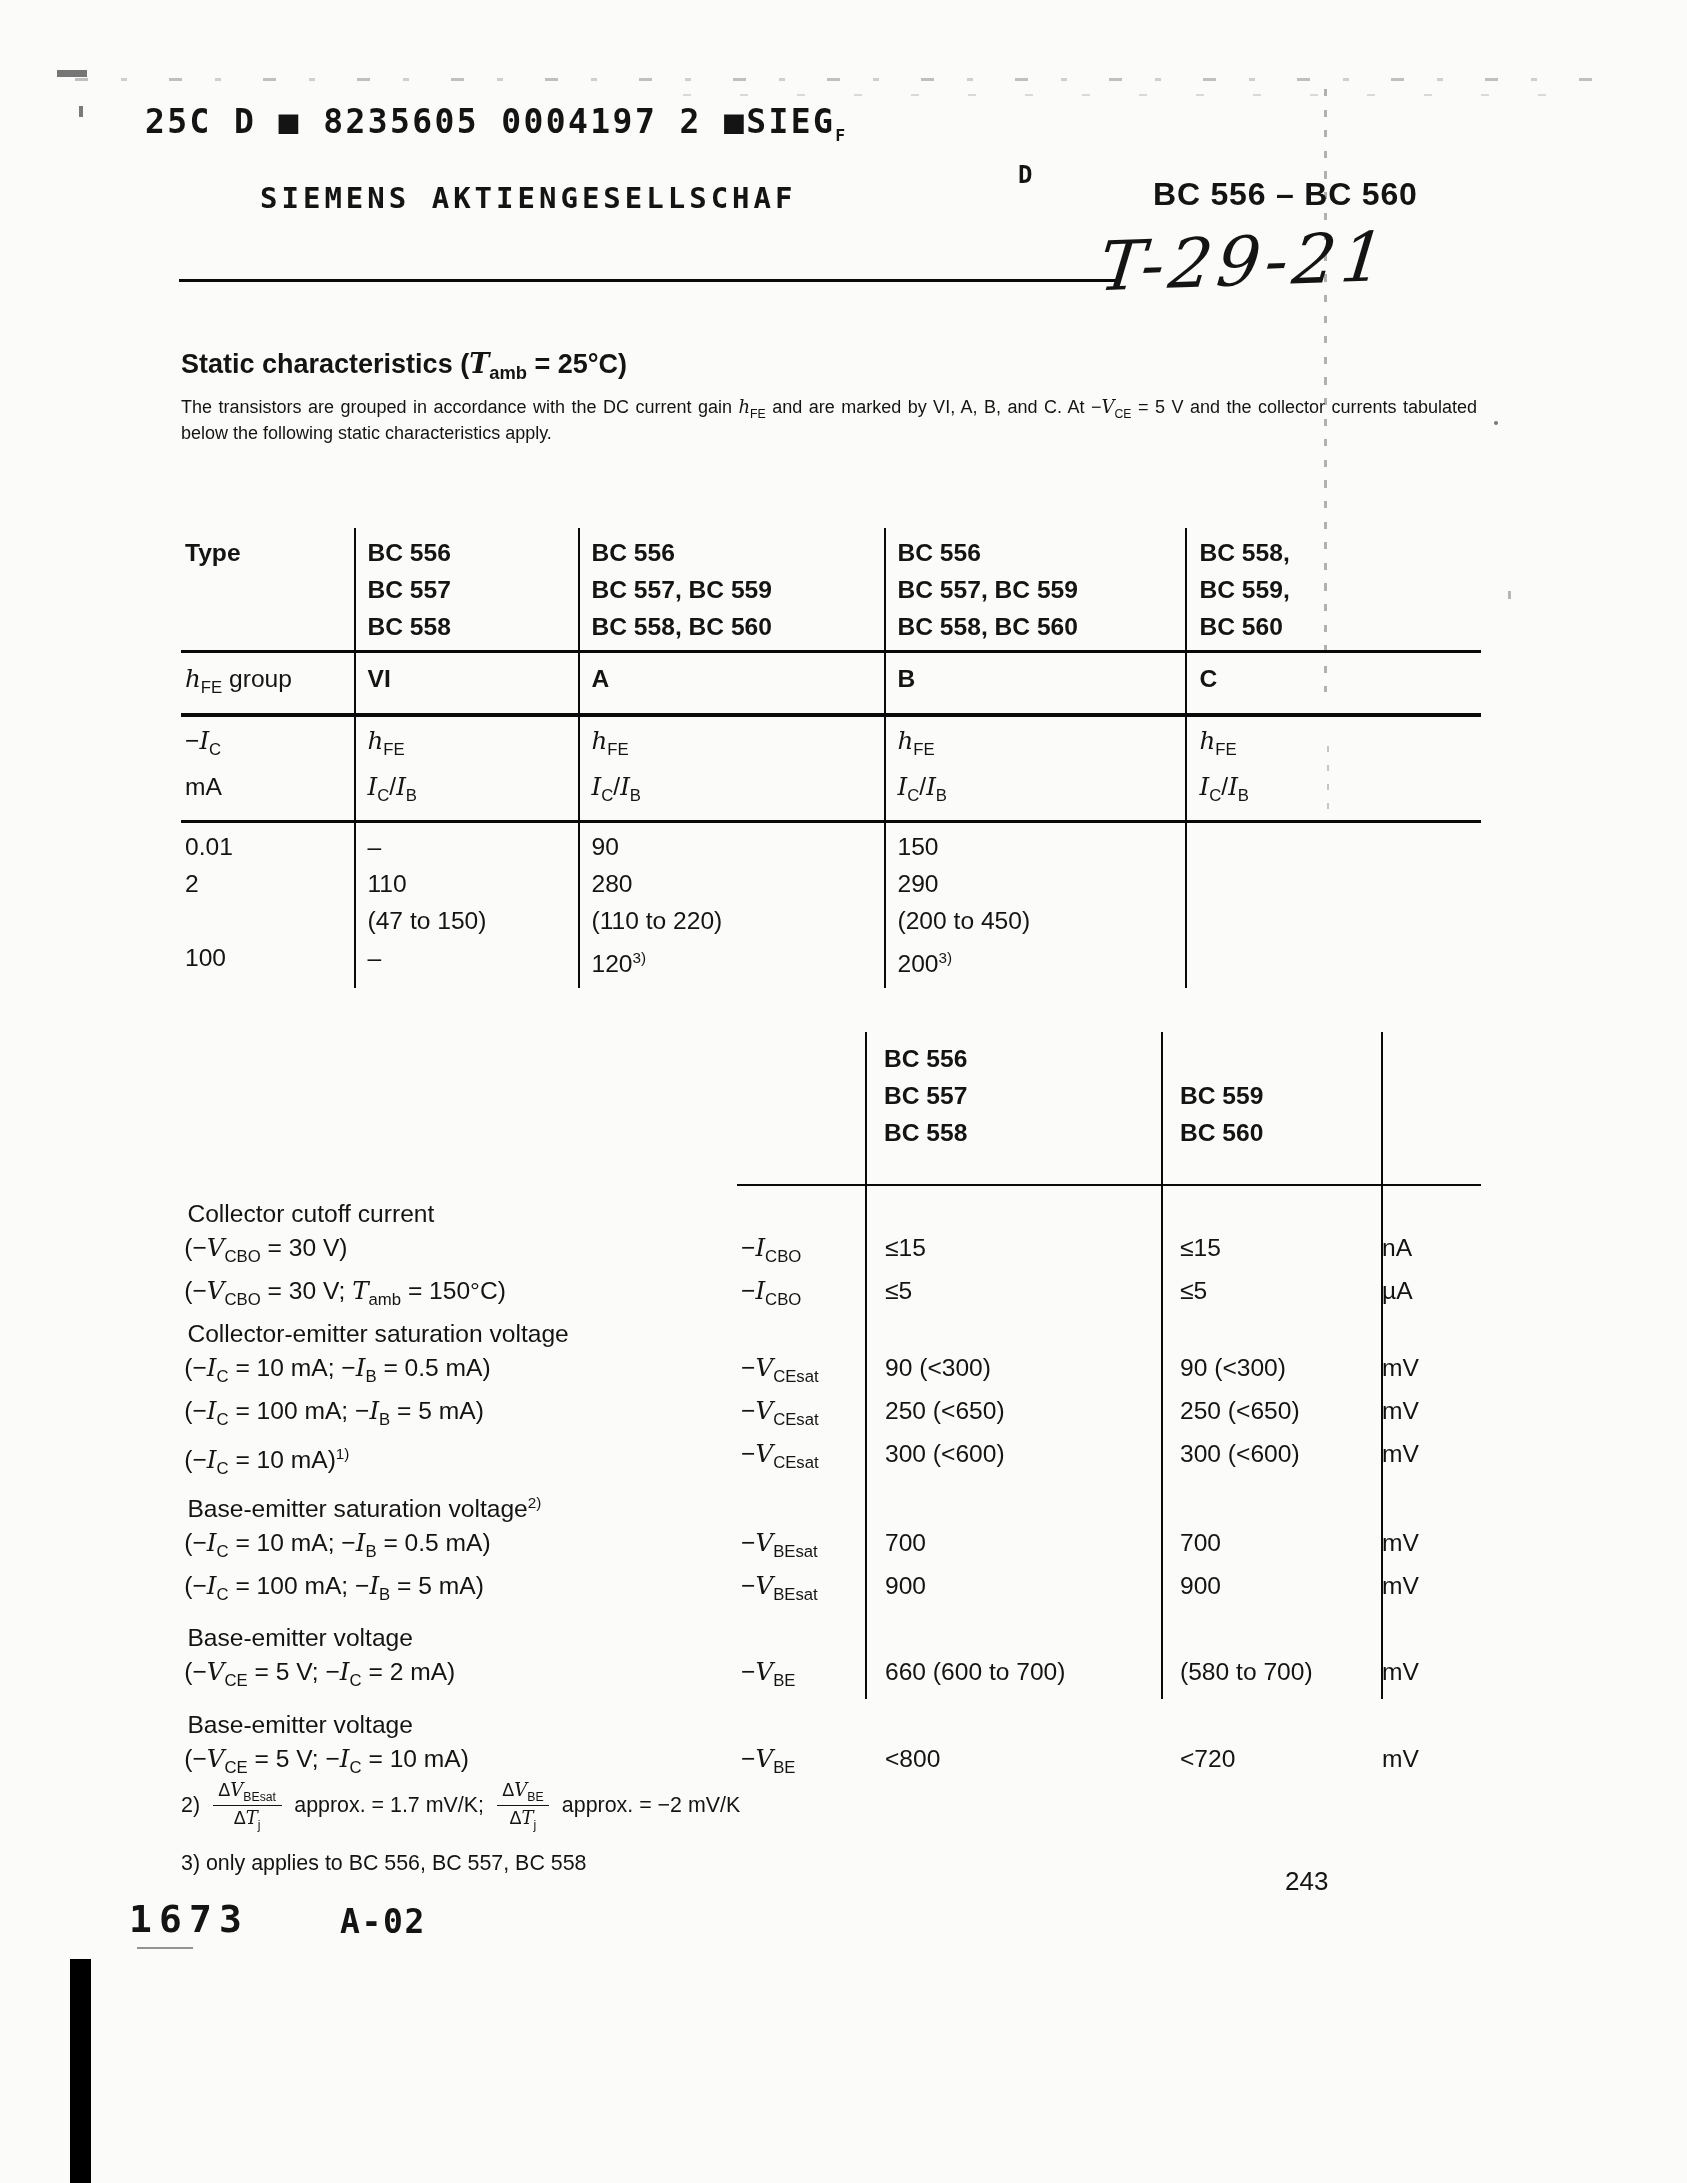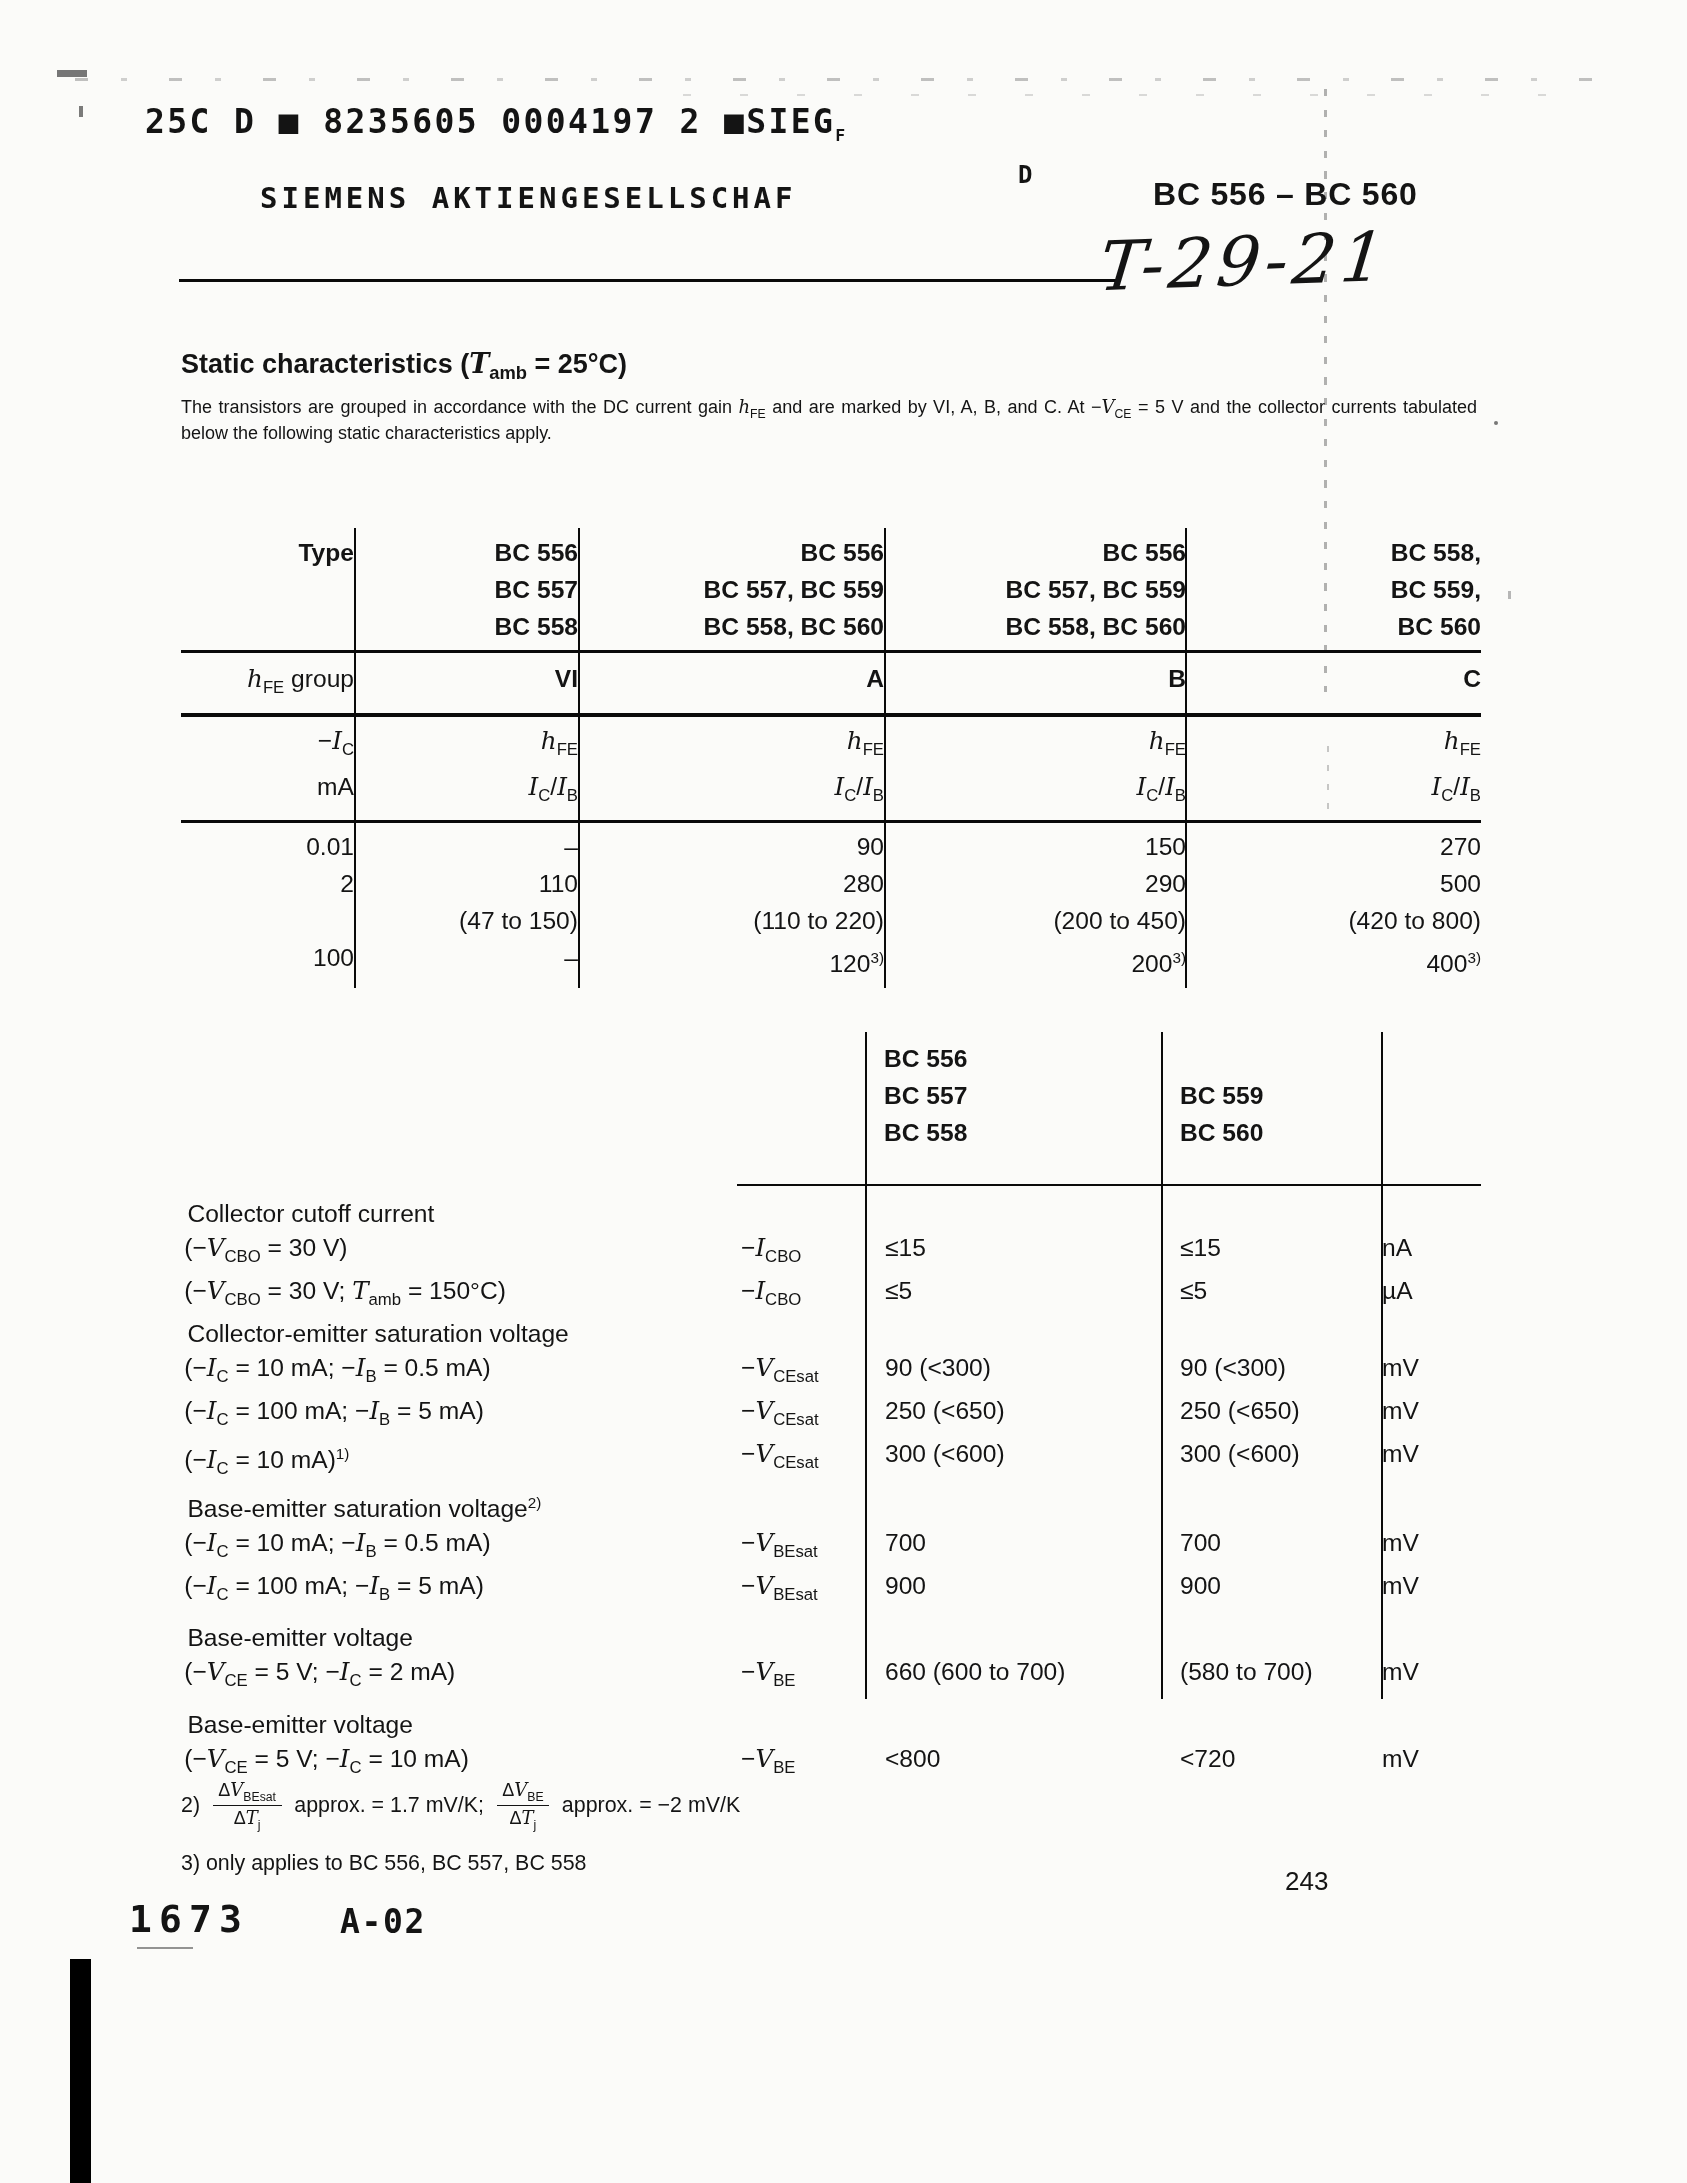--- a/index.html
+++ b/index.html
@@ -31,21 +31,21 @@
   .handwriting{position:absolute;left:1100px;top:222px;font-family:"DejaVu Serif",serif;font-style:italic;font-size:68px;letter-spacing:4.8px;transform:rotate(-2deg) skewX(-8deg);white-space:nowrap;}
 
   .sec-title{position:absolute;left:181px;top:348px;font-size:27px;font-weight:700;white-space:nowrap;}
   .intro{position:absolute;left:181px;top:395px;width:1296px;font-size:18px;line-height:1.33;text-align:justify;}
 
   
   .t1{position:absolute;left:181px;top:528px;width:1300px;font-size:24.6px;}
   .t1 .vl{position:absolute;top:0;bottom:0;width:2.4px;background:#0a0a0a;}
   .t1 .vl1{left:173px;}.t1 .vl2{left:397px;}.t1 .vl3{left:703px;}.t1 .vl4{left:1004px;}
   .t1-row{display:grid;grid-template-columns:173px 224px 306px 302px 295px;}
-  .t1-row .cell{padding:5.6px 0 5.6px 13.5px;text-align:right;}
+  .t1-row .cell{padding:5.6px 0 5.6px 13.5px;}
   .t1-row .cell.c0{padding-left:4px;}
   .t1 .ln{min-height:37px;line-height:37px;white-space:nowrap;}
   .t1 .hrule{height:3.2px;background:#0a0a0a;}
   .t1-row.grp .ln{min-height:40px;line-height:40px;}
 
   
   .t2{position:absolute;left:181px;top:1032px;width:1300px;height:667px;font-size:24.6px;}
   .t2 .vl{position:absolute;top:0;bottom:0;width:2.4px;background:#0a0a0a;}
   .t2 .vlA{left:684px;}.t2 .vlB{left:980px;}.t2 .vlC{left:1200px;}
   .t2-hcol{position:absolute;}
@@ -198,26 +198,20 @@
         <div class="ln">280</div>
         <div class="ln">(110 to 220)</div>
         <div class="ln">120<sup>3)</sup></div>
       </div>
       <div class="cell">
         <div class="ln">150</div>
         <div class="ln">290</div>
         <div class="ln">(200 to 450)</div>
         <div class="ln">200<sup>3)</sup></div>
       </div>
-      <div class="cell">
-        <div class="ln">270</div>
-        <div class="ln">500</div>
-        <div class="ln">(420 to 800)</div>
-        <div class="ln">400<sup>3)</sup></div>
-      </div>
     </div>
   </div>
 
   <div class="t2">
     <div class="vl vlA"></div>
     <div class="vl vlB"></div>
     <div class="vl vlC"></div>
 
     <div class="t2-hcol hc1">
       <div class="ln">BC 556</div>

